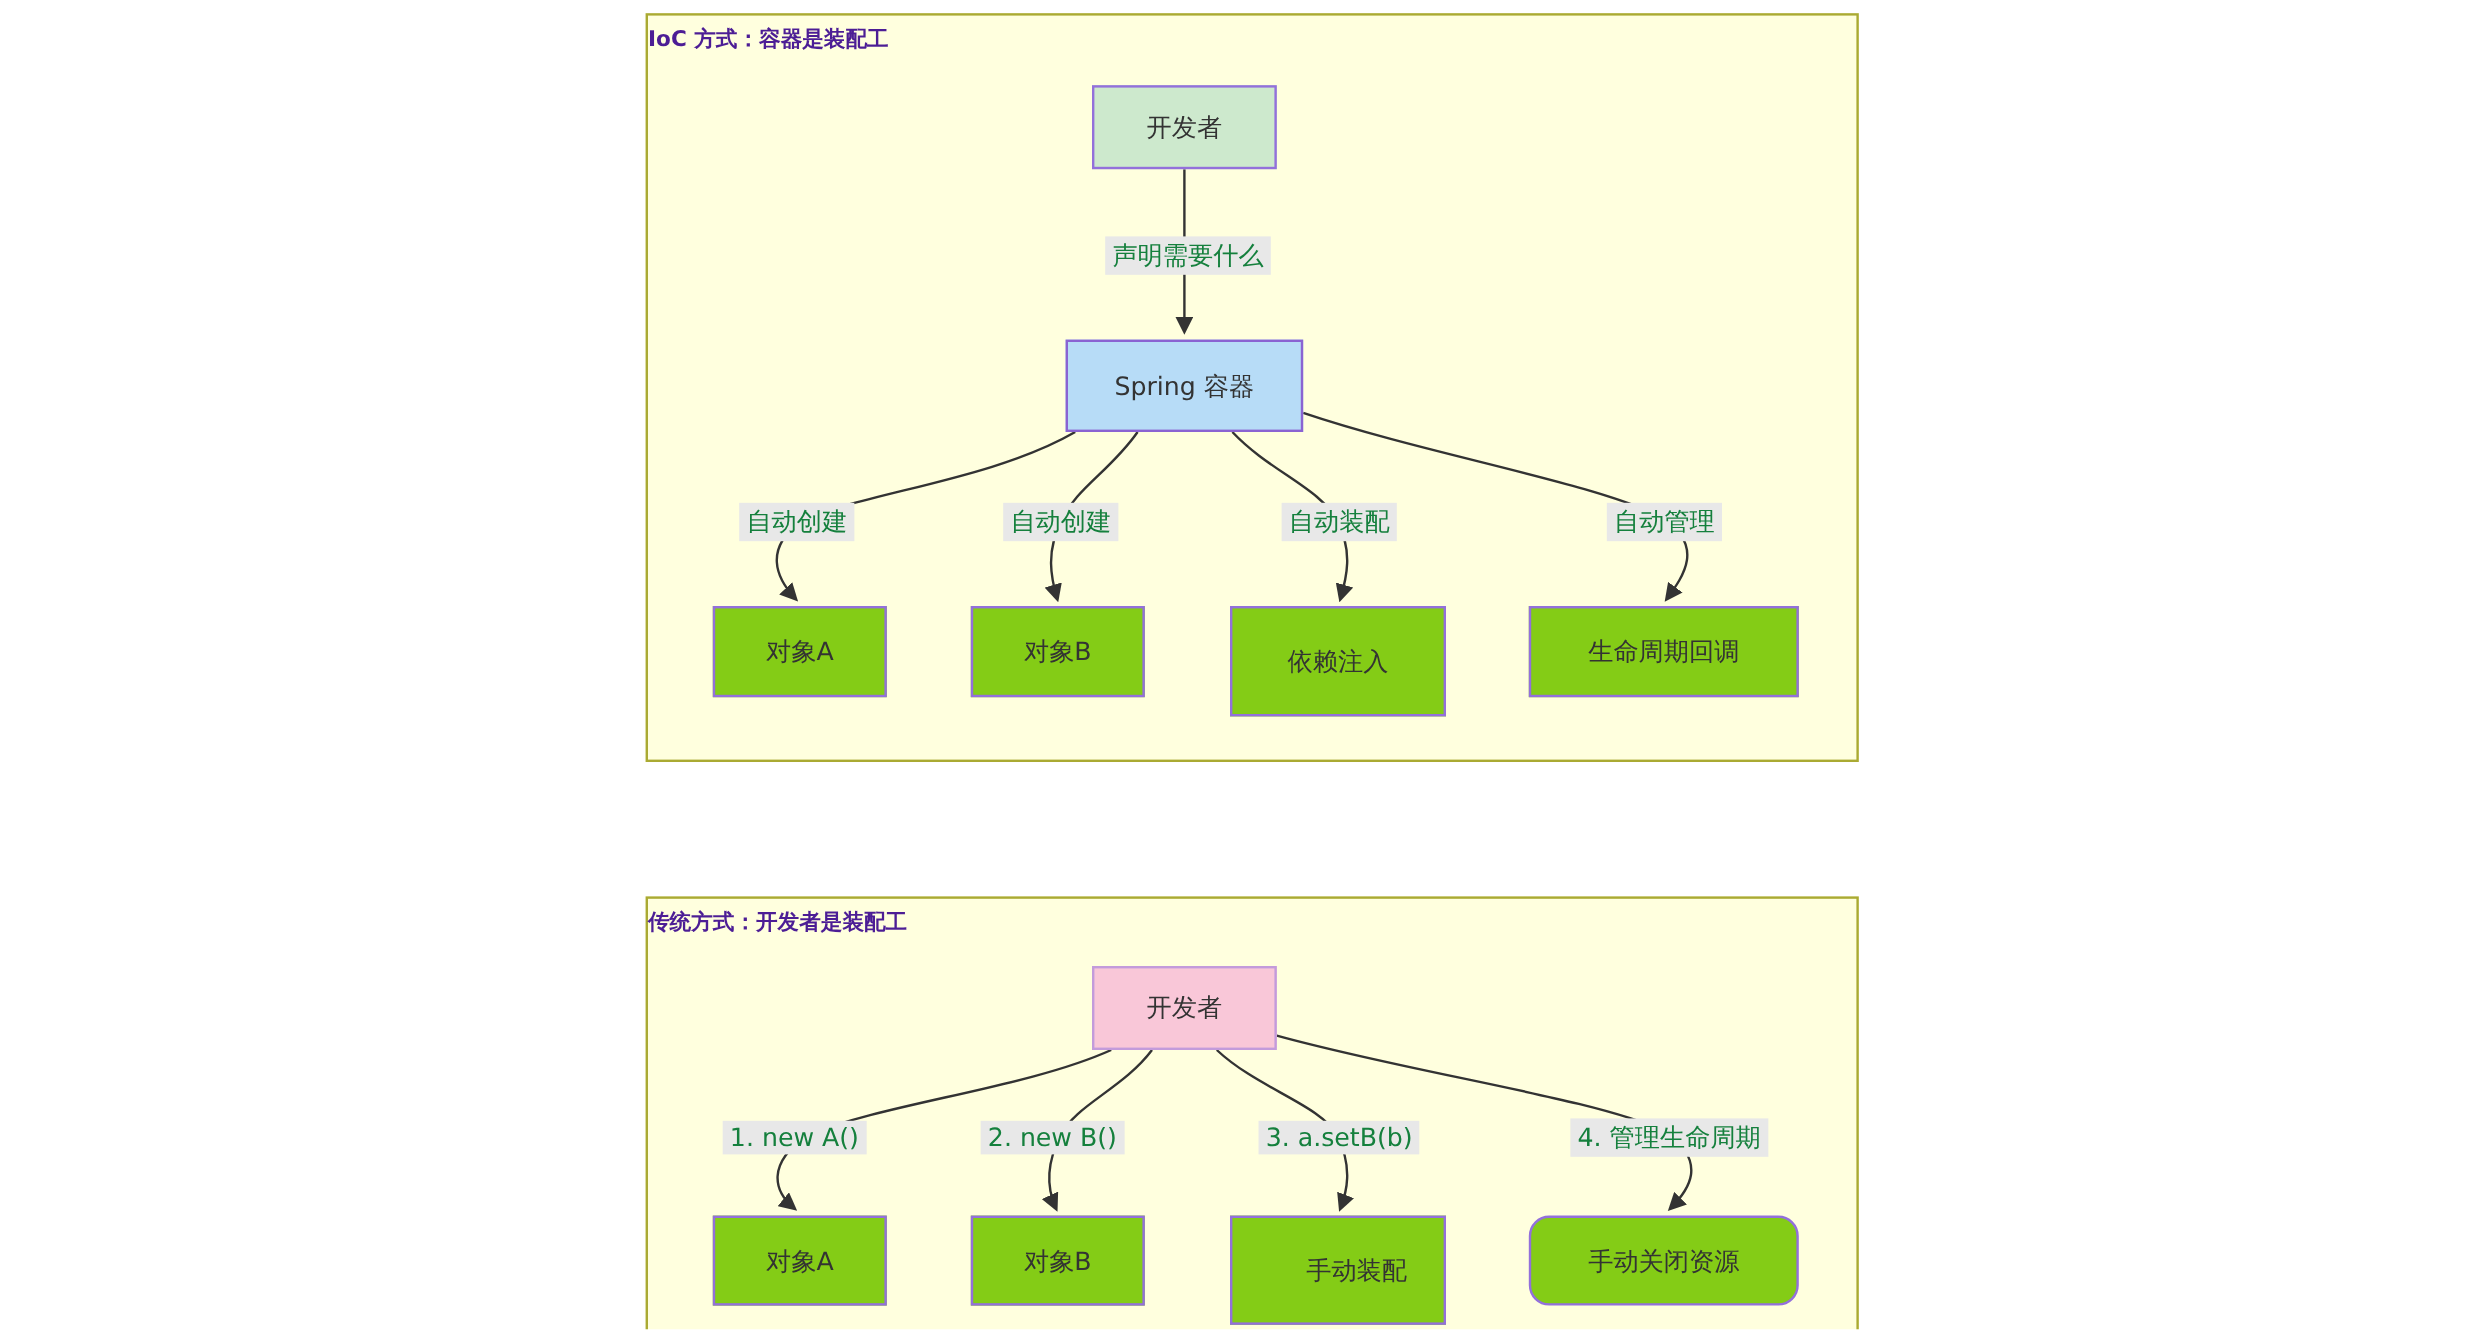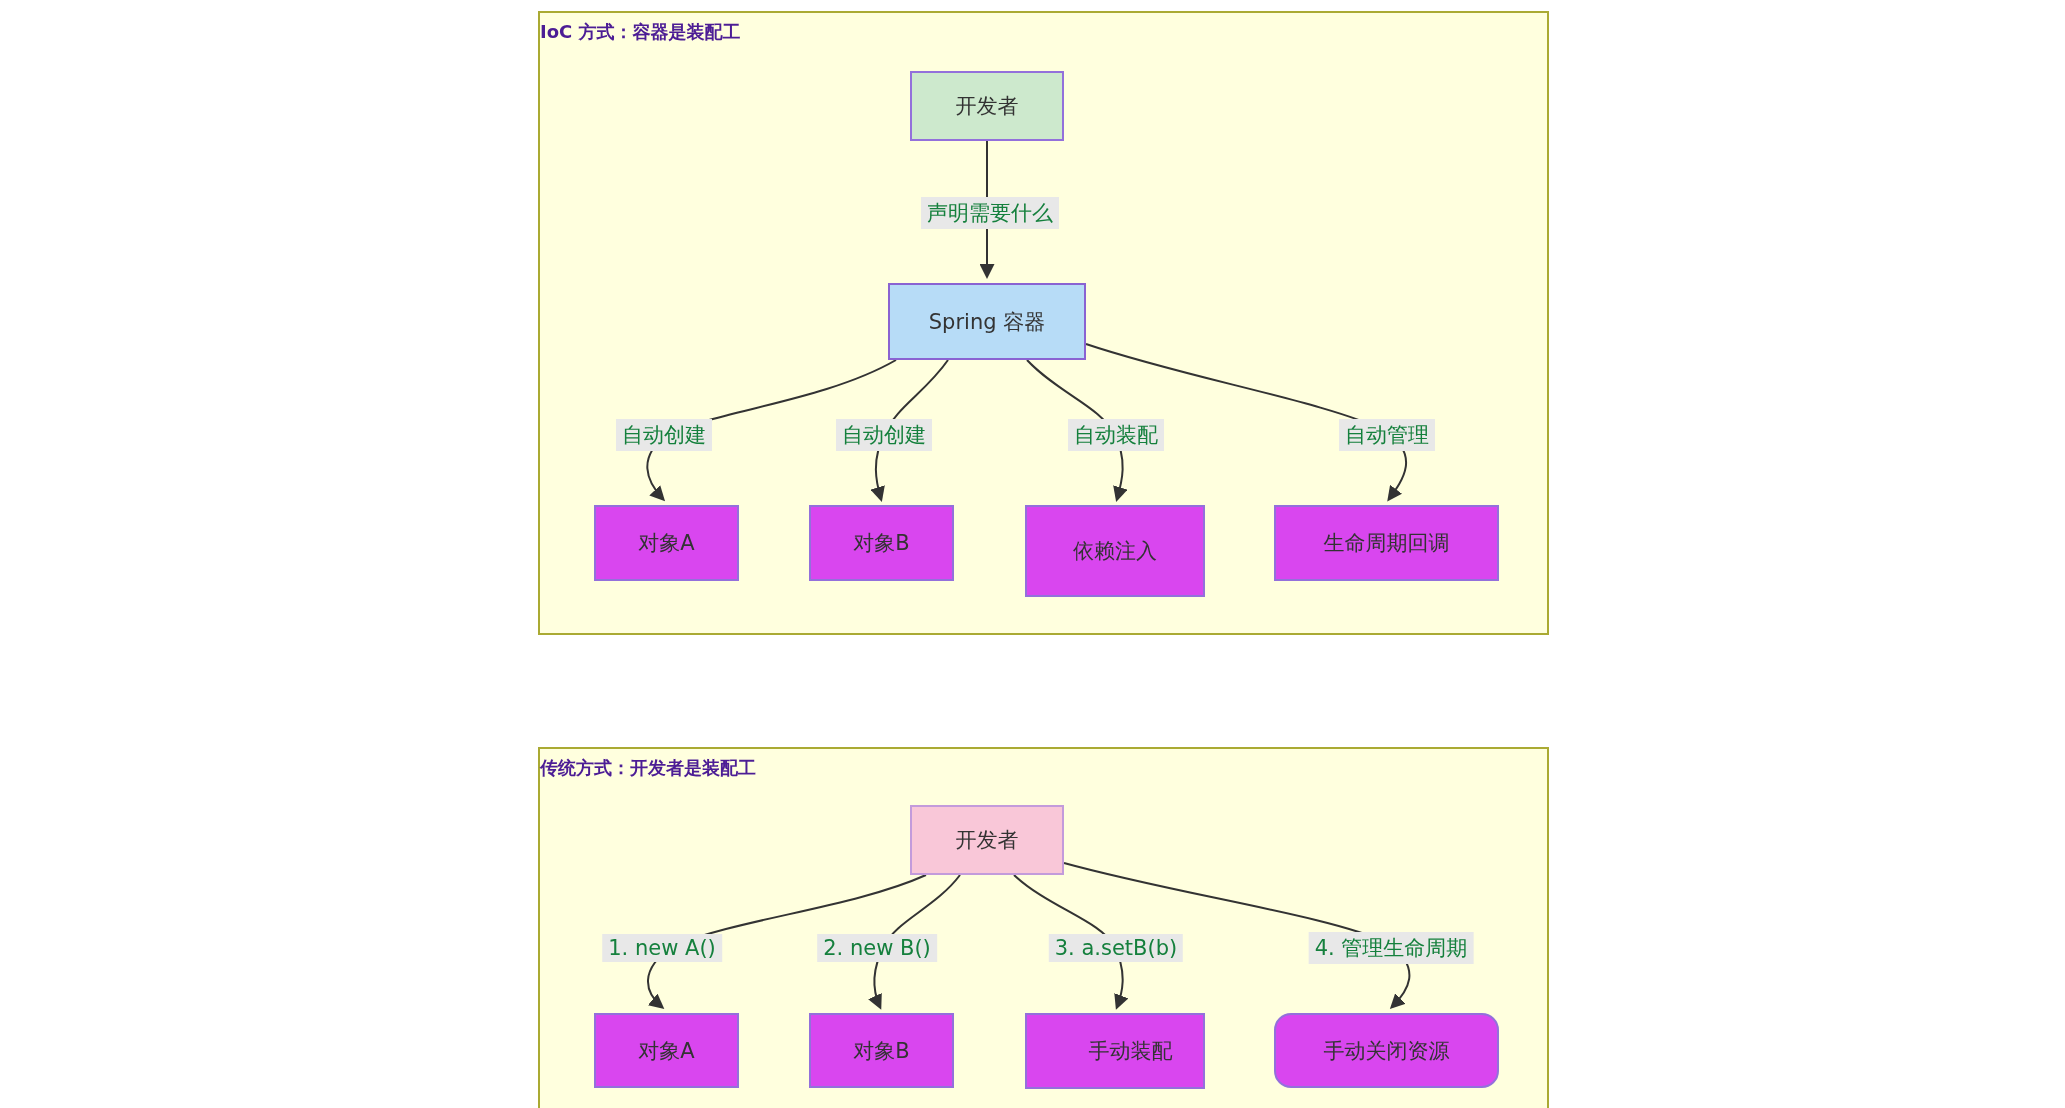--- a/index.html
+++ b/index.html
@@ -22,21 +22,21 @@
   .cluster-title {
     position: absolute; top: 7px; left: 0; width: 100%;
     font-size: 18px; font-weight: bold; color: #4c1d95;
   }
   .edges-layer { position: absolute; left: 0; top: 0; pointer-events: none; }
   .node {
     position: absolute;
     display: flex; align-items: center; justify-content: center;
     box-sizing: border-box;
     border: 2px solid #9370db;
-    background: #d946ef;
+    background: #84cc16;
     font-size: 21px; color: #333333;
     white-space: nowrap;
   }
   .node-root-ioc  { background: #cde9cd; }
   .node-hub      { background: #b7dcf7; border-color: #8a63d2; }
   .node-root-trad { background: #f9c7d8; border-color: #c39bdb; }
   .edge-label {
     position: absolute;
     transform: translate(-50%, -50%);
     background: #e8e8e8;
@@ -53,21 +53,21 @@
   #ioc-lc    { left: 734px; top: 492px; width: 225px; height: 76px; }
   #ioc-lbl-declare { left: 450px; top: 200px; }
   #ioc-lbl-0 { left: 124px; top: 422px; }
   #ioc-lbl-1 { left: 344px; top: 422px; }
   #ioc-lbl-2 { left: 576px; top: 422px; }
   #ioc-lbl-3 { left: 847px; top: 422px; }
   
   #trad-dev   { left: 370px; top: 56px;  width: 154px; height: 70px; }
   #trad-obj-a { left: 54px;  top: 264px; width: 145px; height: 75px; }
   #trad-obj-b { left: 269px; top: 264px; width: 145px; height: 75px; }
-  #trad-man   { left: 485px; top: 264px; width: 180px; height: 76px; padding-left: 31px; }
+  #trad-man   { left: 485px; top: 264px; width: 180px; height: 91px; padding-left: 31px; }
   #trad-close { left: 734px; top: 264px; width: 225px; height: 75px; border-radius: 17px; }
   #trad-lbl-0 { left: 122px; top: 199px; }
   #trad-lbl-1 { left: 337px; top: 199px; }
   #trad-lbl-2 { left: 576px; top: 199px; }
   #trad-lbl-3 { left: 851px; top: 199px; }
   .edge-path { stroke: #333333; stroke-width: 2; fill: none; }
 </style>
 </head>
 <body>
 

